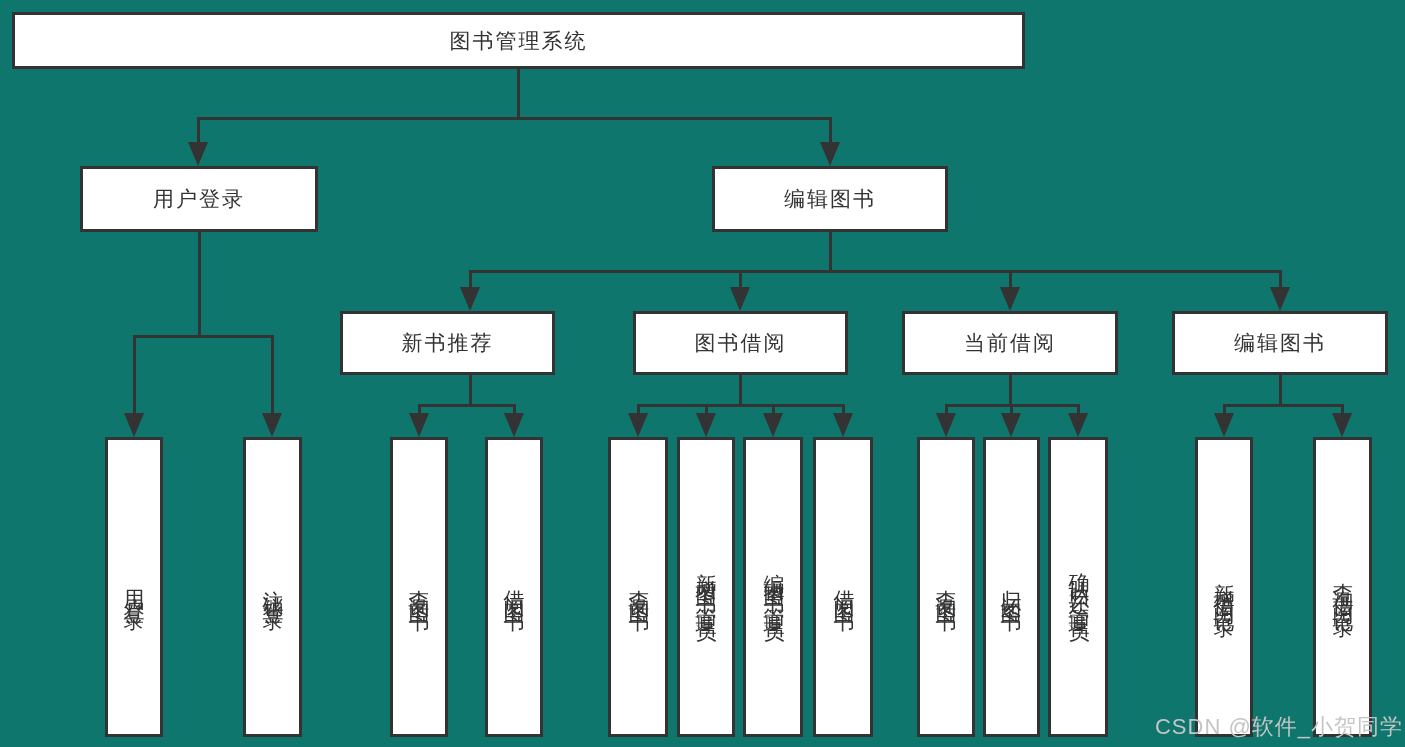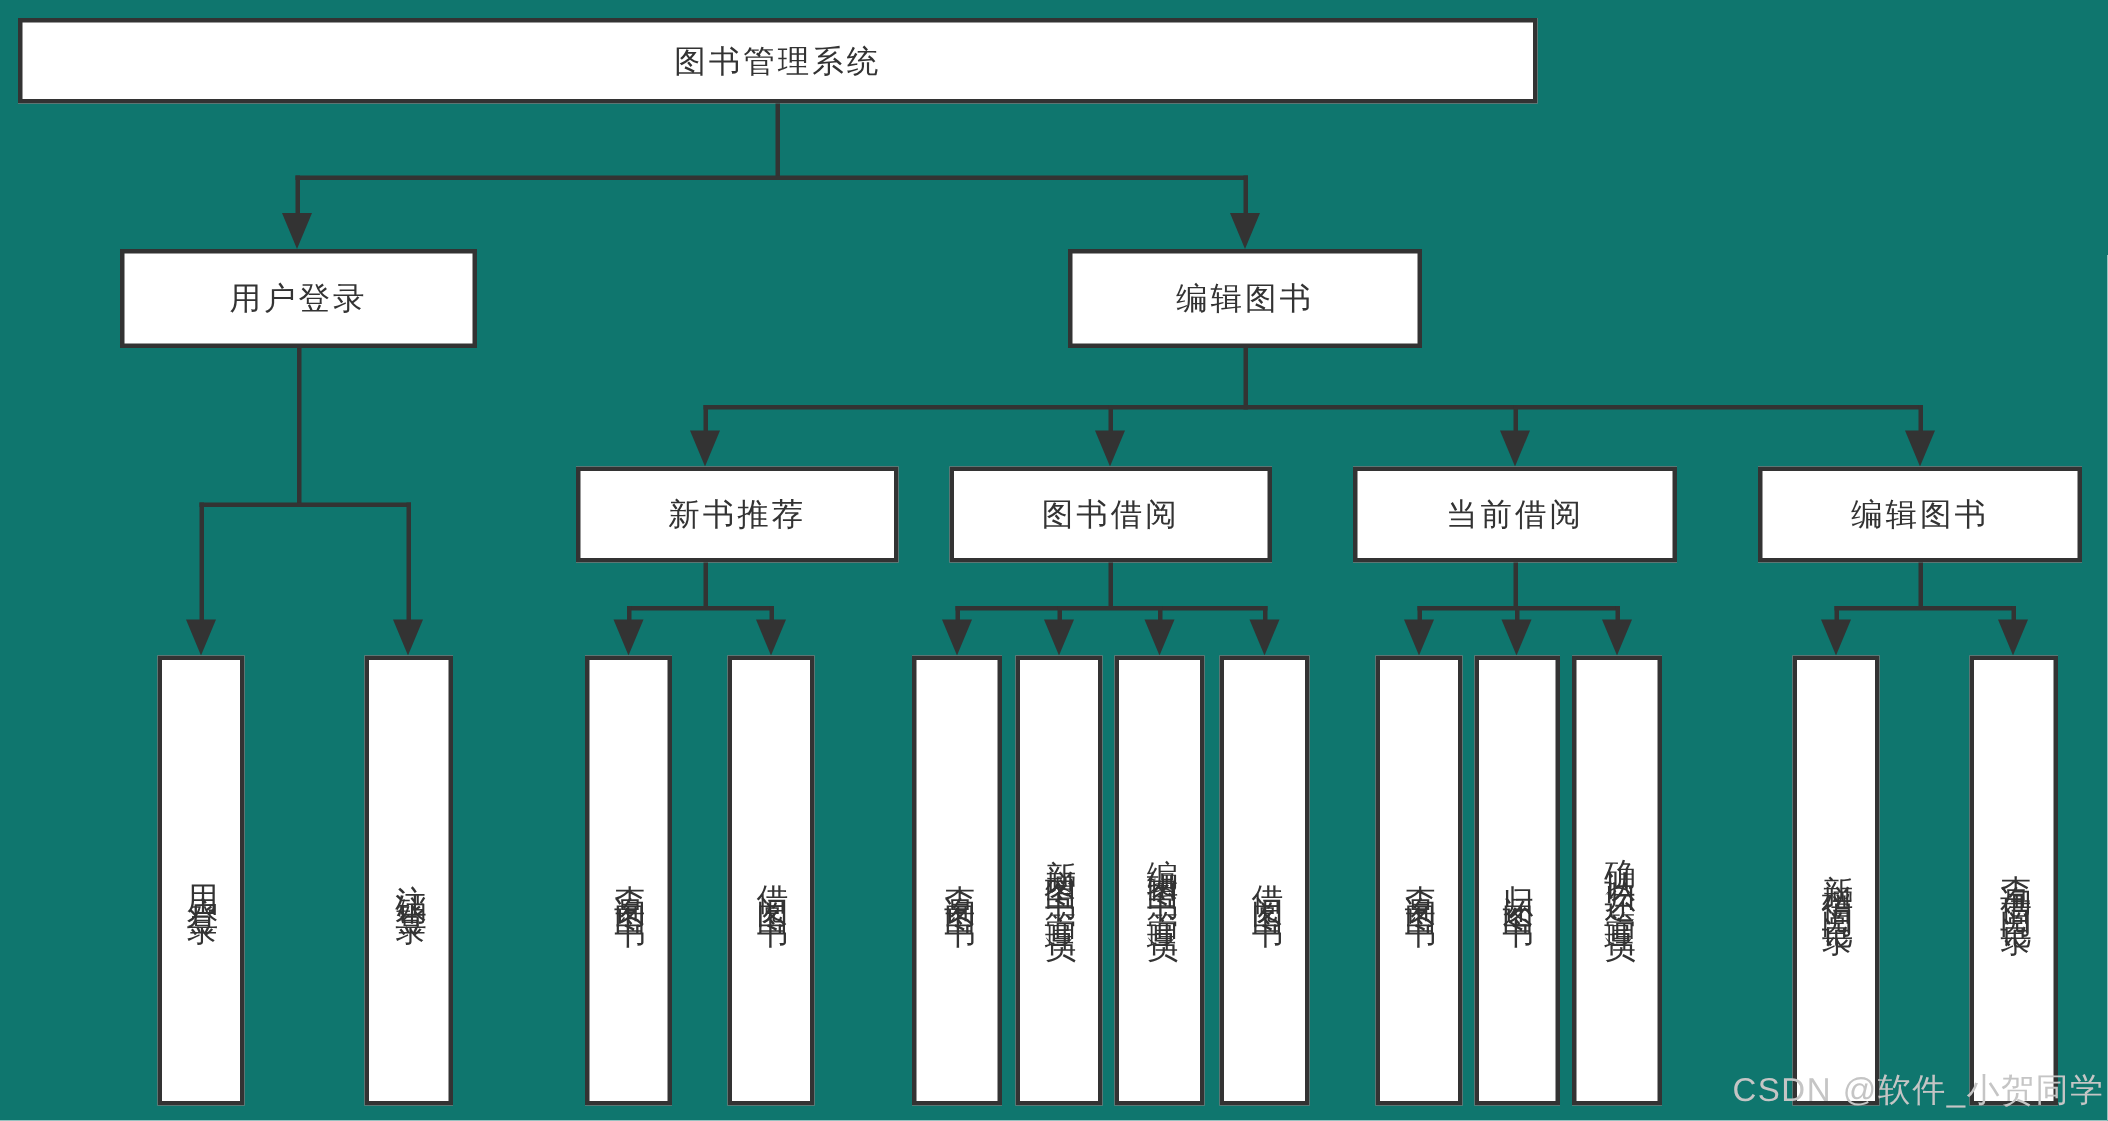--- a/index.html
+++ b/index.html
@@ -75,21 +75,21 @@
   <div class="line" style="left:469px;top:270px;width:813px;height:3px;"></div>
   <div class="line" style="left:469px;top:270px;width:3px;height:19px;"></div>
   <div class="line" style="left:739px;top:270px;width:3px;height:19px;"></div>
   <div class="line" style="left:1009px;top:270px;width:3px;height:19px;"></div>
   <div class="line" style="left:1279px;top:270px;width:3px;height:19px;"></div>
   <div class="arrow" style="left:460px;top:287px;"></div>
   <div class="arrow" style="left:730px;top:287px;"></div>
   <div class="arrow" style="left:1000px;top:287px;"></div>
   <div class="arrow" style="left:1270px;top:287px;"></div>
 
-  <div class="box hbox" style="left:384px;top:311px;width:215px;height:64px;">新书推荐</div>
+  <div class="box hbox" style="left:340px;top:311px;width:215px;height:64px;">新书推荐</div>
   <div class="box hbox" style="left:902px;top:311px;width:216px;height:64px;">当前借阅</div>
   <div class="box hbox" style="left:633px;top:311px;width:215px;height:64px;">图书借阅</div>
   <div class="box hbox" style="left:1172px;top:311px;width:216px;height:64px;">编辑图书</div>
 
   <div class="line" style="left:469px;top:375px;width:3px;height:31px;"></div>
   <div class="line" style="left:418px;top:404px;width:98px;height:3px;"></div>
   <div class="line" style="left:418px;top:404px;width:3px;height:11px;"></div>
   <div class="line" style="left:513px;top:404px;width:3px;height:11px;"></div>
   <div class="arrow" style="left:409px;top:413px;"></div>
   <div class="arrow" style="left:504px;top:413px;"></div>

